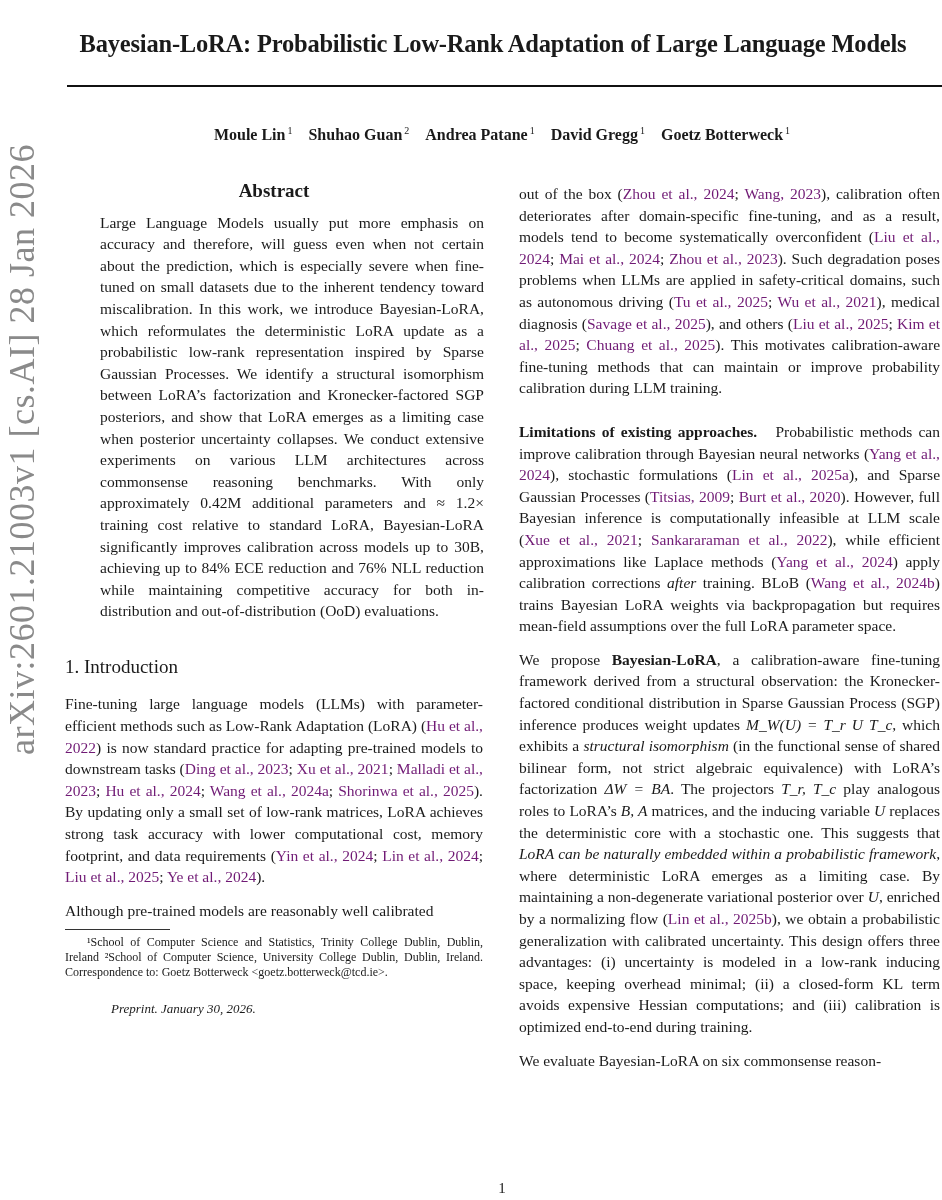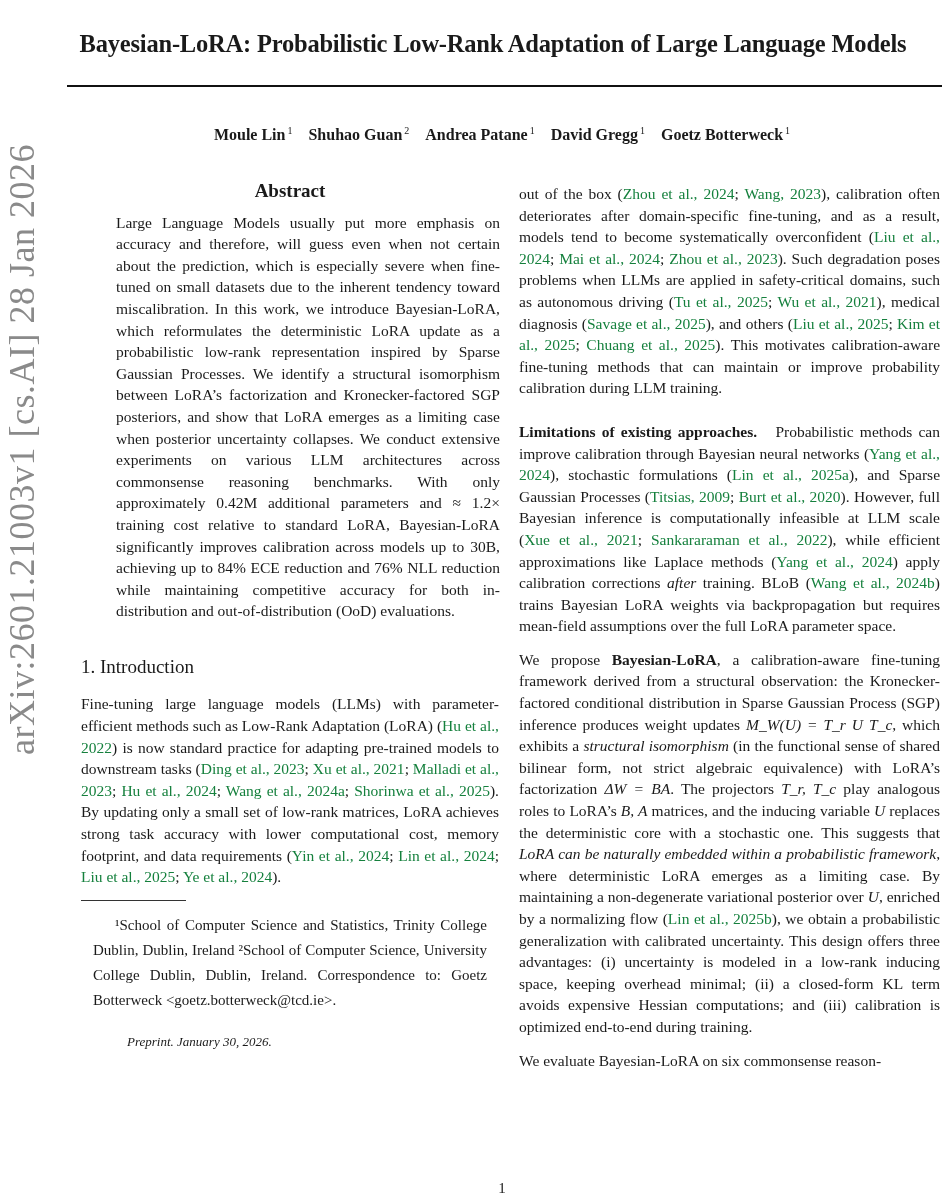--- a/index.html
+++ b/index.html
@@ -19,29 +19,29 @@
   }
   .authors span.author { margin: 0 6px; }
   .authors sup { font-weight: normal; font-size: 10px; margin-left: 2px; }
   .arxiv-stamp {
     position: absolute; left: 2px; top: 245px; width: 40px; height: 510px;
     writing-mode: vertical-rl; transform: rotate(180deg);
     font-size: 36px; color: #8a8a8a; white-space: nowrap; line-height: 40px;
     font-family: "Liberation Serif", serif; letter-spacing: 0.5px;
   }
   .col { position: absolute; font-size: 15.5px; line-height: 21.6px; text-align: justify; }
-  .col-left { left: 81px; width: 418px; top: 180px; }
+  .col-left { left: 65px; width: 418px; top: 180px; }
   .col-right { left: 519px; width: 421px; top: 183px; }
   .abstract-heading { text-align: center; font-weight: bold; font-size: 19px; margin: 0 0 10px 0; }
   .abstract-body { margin: 0 0 0 35px; width: 384px; hyphens: manual; }
   .section-heading { font-weight: normal; font-size: 19px; margin: 34px 0 16px 0; }
   p { margin: 0 0 12px 0; }
-  a.cite { color: #15803d; text-decoration: none; }
+  a.cite { color: #701a75; text-decoration: none; }
   .footnote-rule { width: 105px; height: 1px; background: #333; margin: 8px 0 5px 0; }
-  .footnote { font-size: 15px; line-height: 25px; text-indent: 22px; margin: 12px; }
+  .footnote { font-size: 12px; line-height: 15px; text-indent: 22px; margin: 0; }
   .preprint { font-size: 13px; font-style: italic; margin-top: 18px; margin-left: 46px; }
   .run-in { font-weight: bold; }
   .para-gap { margin-top: 22px; }
   .page-number { position: absolute; left: 0; width: 942px; top: 1180px; text-align: center; font-size: 15px; padding-left: 62px; box-sizing: border-box;}
   i.math { font-style: italic; }
 </style>
 </head>
 <body>
 
 <div class="arxiv-stamp">arXiv:2601.21003v1  [cs.AI]  28 Jan 2026</div>
@@ -58,20 +58,21 @@
 </div>
 
 <div class="col col-left">
   <div class="abstract-heading">Abstract</div>
   <p class="abstract-body">Large Language Models usually put more emphasis on accuracy and therefore, will guess even when not certain about the prediction, which is especially severe when fine-tuned on small datasets due to the inherent tendency toward miscalibration. In this work, we introduce Bayesian-LoRA, which reformulates the deterministic LoRA update as a probabilistic low-rank representation inspired by Sparse Gaussian Processes. We identify a structural isomorphism between LoRA’s factorization and Kronecker-factored SGP posteriors, and show that LoRA emerges as a limiting case when posterior uncertainty collapses. We conduct extensive experiments on various LLM architectures across commonsense reasoning benchmarks. With only approximately 0.42M additional parameters and ≈ 1.2× training cost relative to standard LoRA, Bayesian-LoRA significantly improves calibration across models up to 30B, achieving up to 84% ECE reduction and 76% NLL reduction while maintaining competitive accuracy for both in-distribution and out-of-distribution (OoD) evaluations.</p>
 
   <div class="section-heading">1. Introduction</div>
 
   <p><span>Fine-tuning large language models (LLMs) with parameter-efficient methods such as Low-Rank Adaptation (LoRA) (</span><a class="cite">Hu et al., 2022</a><span>) is now standard practice for adapting pre-trained models to downstream tasks (</span><a class="cite">Ding et al., 2023</a>; <a class="cite">Xu et al., 2021</a>; <a class="cite">Malladi et al., 2023</a>; <a class="cite">Hu et al., 2024</a>; <a class="cite">Wang et al., 2024a</a>; <a class="cite">Shorinwa et al., 2025</a><span>). By updating only a small set of low-rank matrices, LoRA achieves strong task accuracy with lower computational cost, memory footprint, and data requirements (</span><a class="cite">Yin et al., 2024</a>; <a class="cite">Lin et al., 2024</a>; <a class="cite">Liu et al., 2025</a>; <a class="cite">Ye et al., 2024</a><span>).</span></p>
 
+  <p style="margin-bottom:4px;">Although pre-trained models are reasonably well calibrated</p>
 
   <div class="footnote-rule"></div>
   <p class="footnote">¹School of Computer Science and Statistics, Trinity College Dublin, Dublin, Ireland ²School of Computer Science, University College Dublin, Dublin, Ireland. Correspondence to: Goetz Botterweck &lt;goetz.botterweck@tcd.ie&gt;.</p>
   <div class="preprint">Preprint. January 30, 2026.</div>
 </div>
 
 <div class="col col-right">
   <p><span>out of the box (</span><a class="cite">Zhou et al., 2024</a>; <a class="cite">Wang, 2023</a><span>), calibration often deteriorates after domain-specific fine-tuning, and as a result, models tend to become systematically overconfident (</span><a class="cite">Liu et al., 2024</a>; <a class="cite">Mai et al., 2024</a>; <a class="cite">Zhou et al., 2023</a><span>). Such degradation poses problems when LLMs are applied in safety-critical domains, such as autonomous driving (</span><a class="cite">Tu et al., 2025</a>; <a class="cite">Wu et al., 2021</a><span>), medical diagnosis (</span><a class="cite">Savage et al., 2025</a><span>), and others (</span><a class="cite">Liu et al., 2025</a>; <a class="cite">Kim et al., 2025</a>; <a class="cite">Chuang et al., 2025</a><span>). This motivates calibration-aware fine-tuning methods that can maintain or improve probability calibration during LLM training.</span></p>
 
   <p class="para-gap"><span class="run-in">Limitations of existing approaches.</span>&nbsp;&nbsp; <span>Probabilistic methods can improve calibration through Bayesian neural networks (</span><a class="cite">Yang et al., 2024</a><span>), stochastic formulations (</span><a class="cite">Lin et al., 2025a</a><span>), and Sparse Gaussian Processes (</span><a class="cite">Titsias, 2009</a>; <a class="cite">Burt et al., 2020</a><span>). However, full Bayesian inference is computationally infeasible at LLM scale (</span><a class="cite">Xue et al., 2021</a>; <a class="cite">Sankararaman et al., 2022</a><span>), while efficient approximations like Laplace methods (</span><a class="cite">Yang et al., 2024</a><span>) apply calibration corrections </span><em>after</em><span> training. BLoB (</span><a class="cite">Wang et al., 2024b</a><span>) trains Bayesian LoRA weights via backpropagation but requires mean-field assumptions over the full LoRA parameter space.</span></p>

